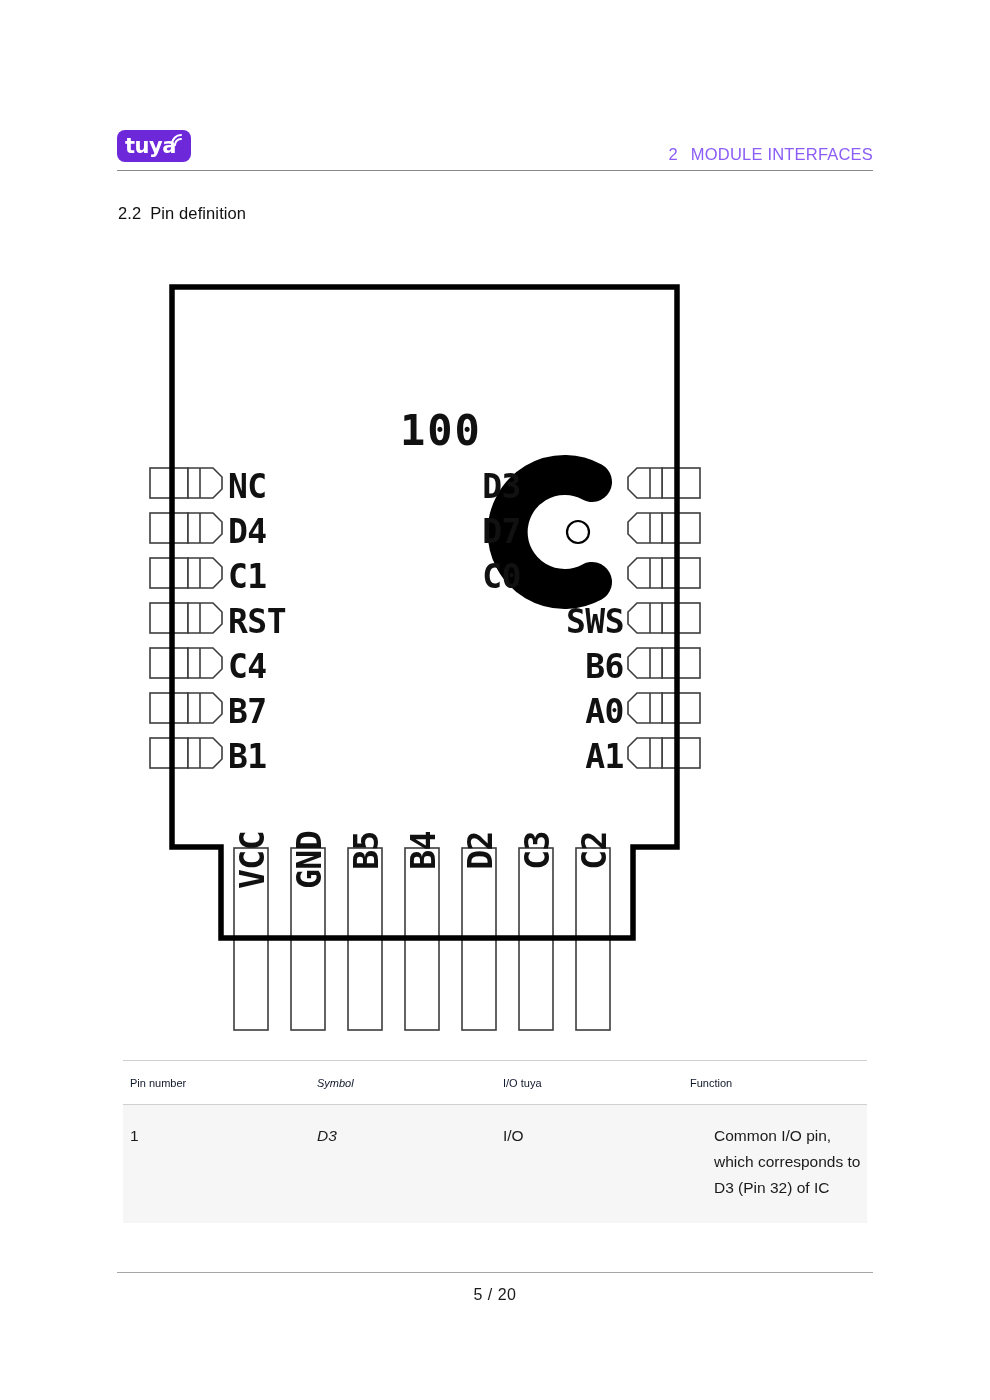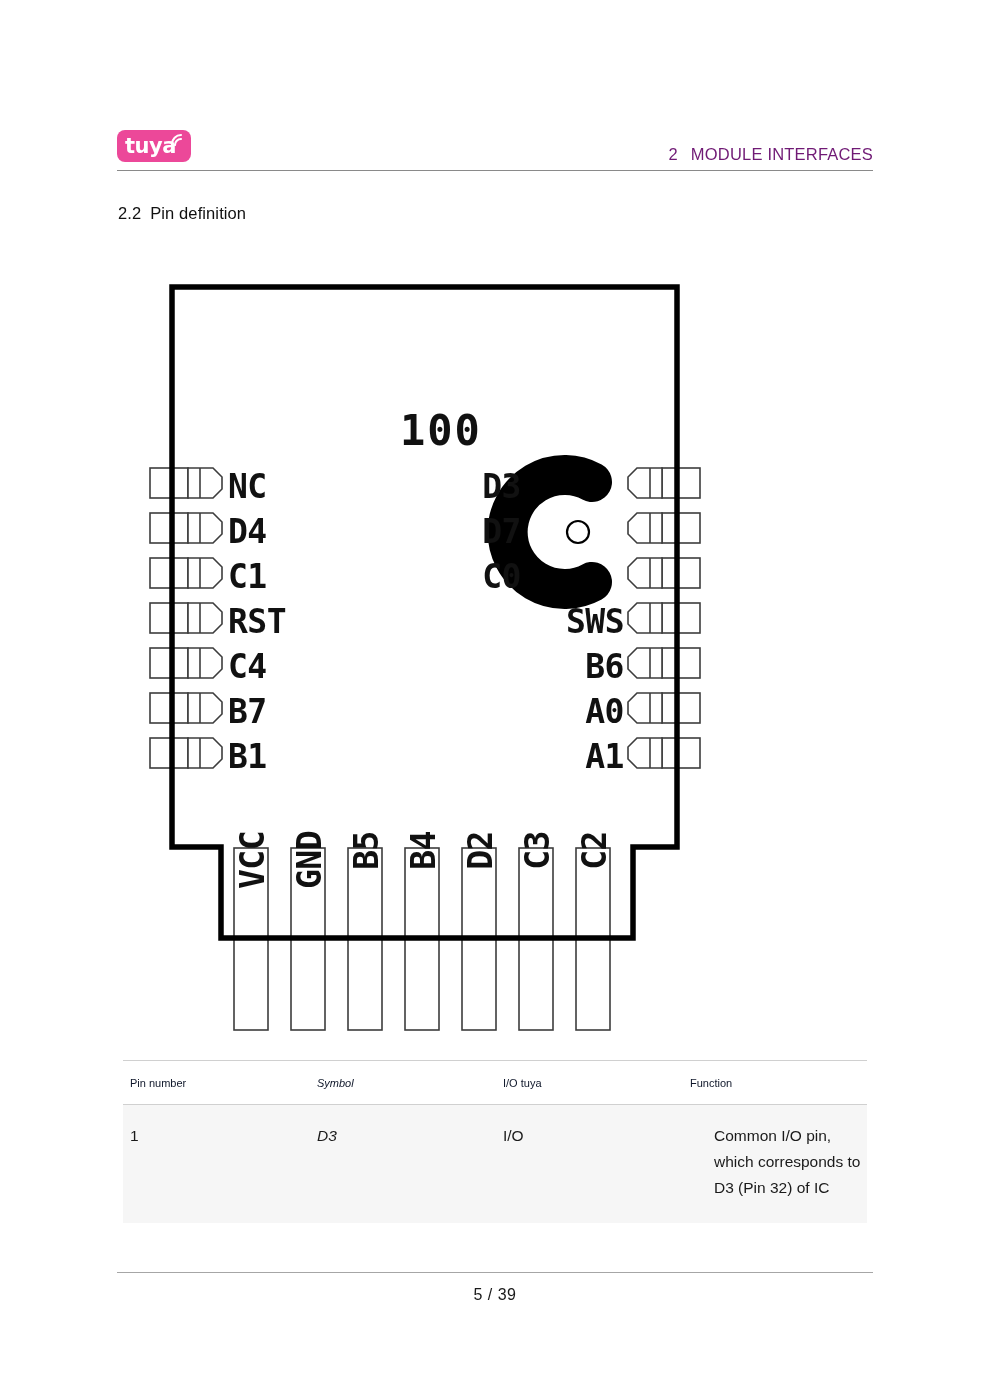--- a/index.html
+++ b/index.html
@@ -23,21 +23,21 @@
     top: 0;
     width: 990px;
     height: 180px;
   }
   .logo {
     position: absolute;
     left: 117px;
     top: 130px;
     width: 74px;
     height: 32px;
-    background: #ec4899;
+    background: #6d28d9;
     border-radius: 8px;
     overflow: hidden;
   }
   .logo-text {
     position: absolute;
     left: 8px;
     top: 3px;
     font-family: "DejaVu Sans", sans-serif;
     font-size: 21px;
     font-weight: 700;
@@ -51,21 +51,21 @@
     top: 3px;
     width: 14px;
     height: 13px;
   }
   .header-title {
     position: absolute;
     right: 117px;
     top: 145px;
     font-size: 16.5px;
     font-weight: 400;
-    color: #701a75;
+    color: #8b5cf6;
     letter-spacing: 0.2px;
     white-space: nowrap;
   }
   .header-title .num {
     margin-right: 13px;
   }
   .header-rule {
     position: absolute;
     left: 117px;
     top: 170px;
@@ -324,14 +324,14 @@
         <div class="cell">I/O</div>
       </div>
     <div class="col-4">
         <div class="cell"><span class="cell-inner" style="display:inline-block;margin-left:24px;">Common I/O pin, which corresponds to D3 (Pin 32) of IC</span></div>
       </div>
   </div>
 </div>
 
 <div class="page-footer">
   <div class="footer-rule"></div>
-  <div class="footer-page">5 / 39</div>
+  <div class="footer-page">5 / 20</div>
 </div>
 
 </body></html>

